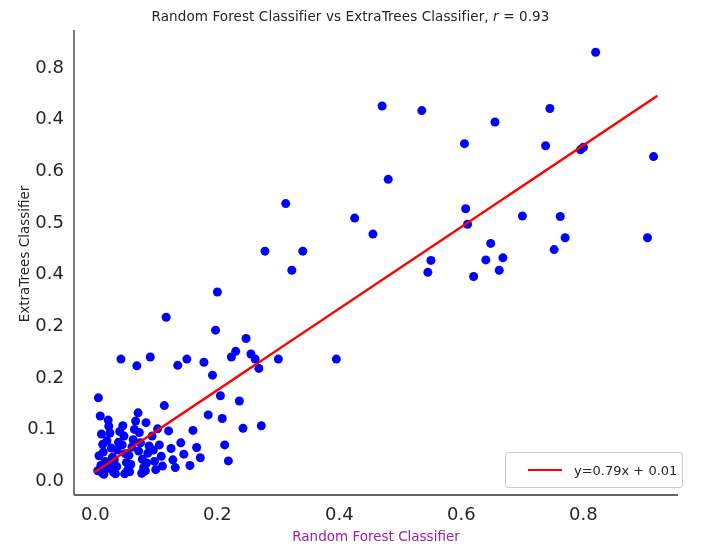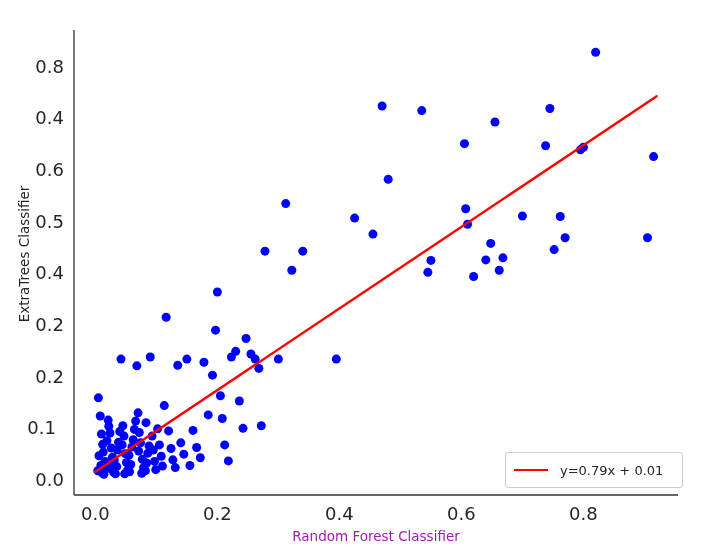--- a/index.html
+++ b/index.html
@@ -77,40 +77,43 @@
     left: 505px;
     top: 452px;
     width: 178px;
     height: 36px;
     box-sizing: border-box;
     background: #ffffff;
     border: 1px solid #cccccc;
     border-radius: 3px;
     display: flex;
     align-items: center;
-    padding-left: 8px;
+    padding-left: 22px;
   }
   #legend-swatch {
     width: 34px;
     height: 0;
     border-top: 2.2px solid #ff0000;
     margin-right: 12px;
     flex: none;
   }
   #legend-label {
     font-size: 13px;
     color: #262626;
     white-space: nowrap;
   }
 </style>
 </head>
 <body>
 
 <div id="figure">
 
+  <div id="chart-title">
+    <span>Random Forest Classifier vs ExtraTrees Classifier, </span><span class="ital">r</span><span> = 0.93</span>
+  </div>
 
   <svg id="plot-svg" width="701" height="558">
     <g id="spines">
       <line id="left-spine" x1="74" y1="30" x2="74" y2="495" stroke="#333333" stroke-width="1.3"></line>
       <line id="bottom-spine" x1="74" y1="495" x2="678" y2="495" stroke="#333333" stroke-width="1.3"></line>
     </g>
     <g id="points-layer">
         <circle cx="98.40" cy="397.87" r="4.50" fill="#0000ff"></circle>
         <circle cx="100.23" cy="415.95" r="4.50" fill="#0000ff"></circle>
         <circle cx="101.45" cy="434.03" r="4.50" fill="#0000ff"></circle>

